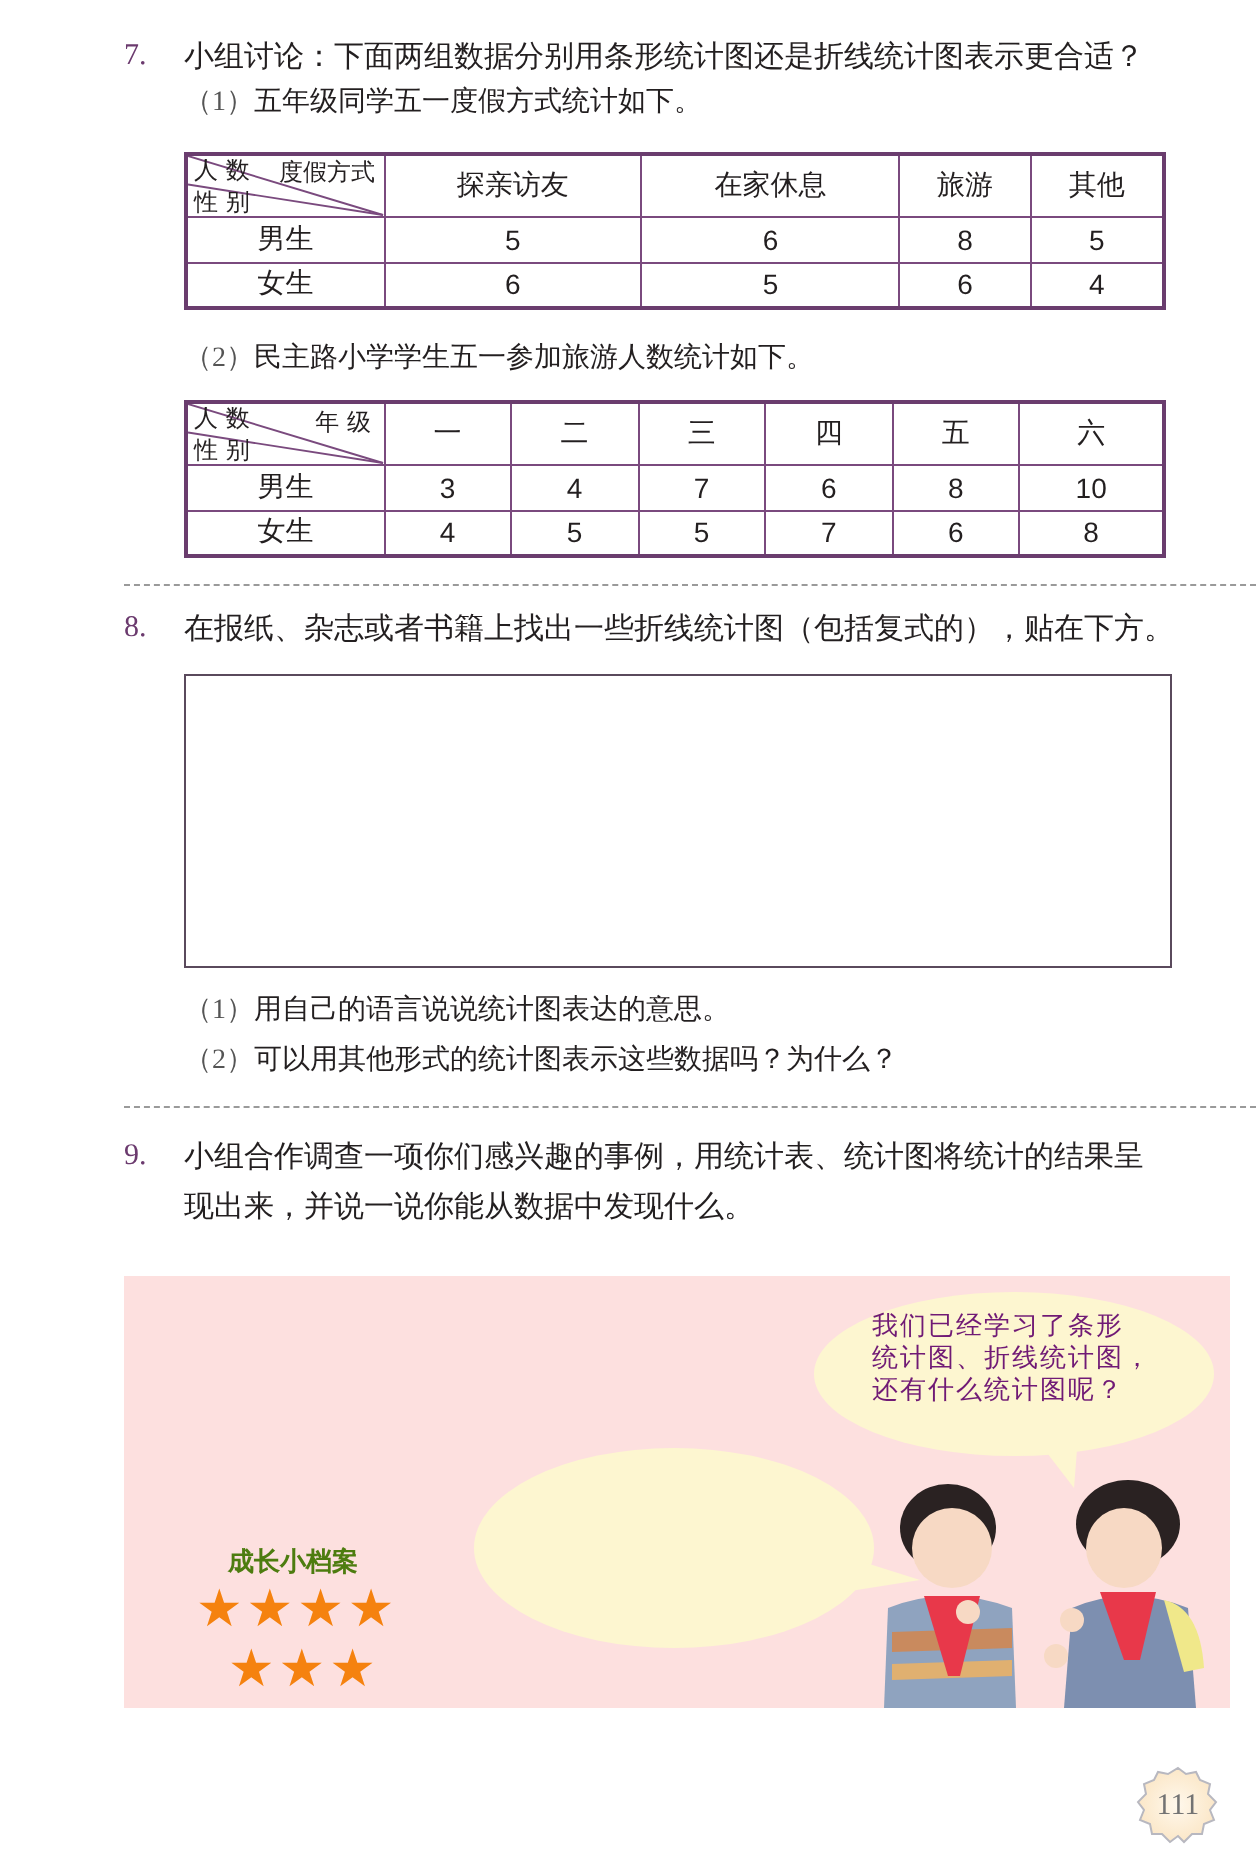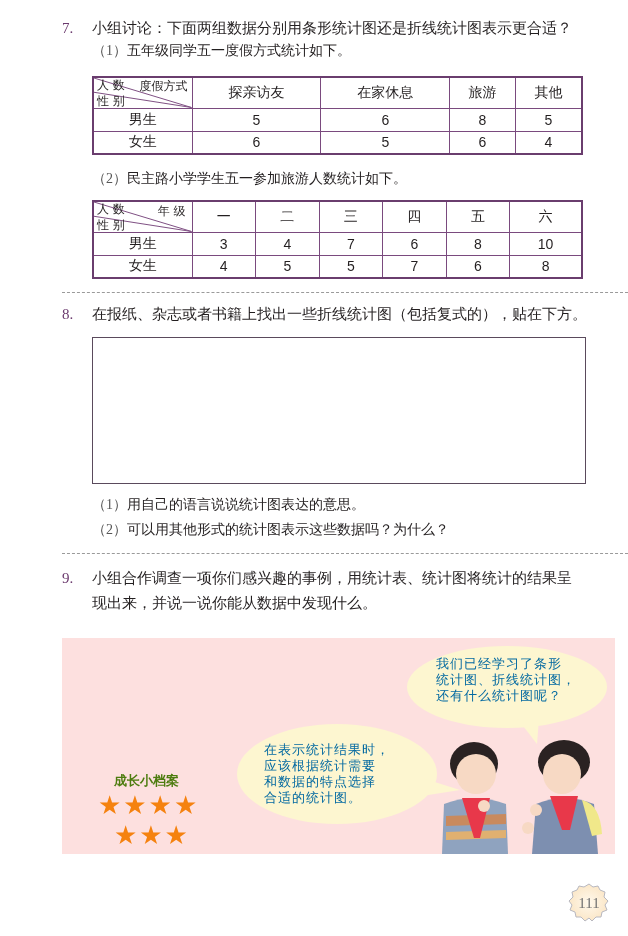--- a/index.html
+++ b/index.html
@@ -21,21 +21,21 @@
 
     .dash { position: absolute; left: 62px; width: 566px; height: 0; border-top: 1px dashed #9a9a9a; }
 
     .paste-box { position: absolute; left: 92px; top: 337px; width: 494px; height: 147px; border: 1.5px solid #5a4a5c; background: #fff; }
 
     .banner { position: absolute; left: 62px; top: 638px; width: 553px; height: 216px; background: #fde0df; overflow: hidden; }
     .banner-q { position: absolute; left: 16px; top: 16px; font-size: 15px; line-height: 22px; color: #6b2a6e; }
     .growth-title { position: absolute; left: 52px; top: 134px; font-family: "DejaVu Sans", sans-serif; font-weight: bold; font-size: 13px; color: #4d7c0f; }
     .stars { position: absolute; font-size: 26px; line-height: 26px; color: #f5820f; letter-spacing: 2px; }
     .bubble { position: absolute; background: #fdf6d0; border-radius: 50%; }
-    .bubble-text { position: absolute; font-size: 13px; line-height: 16px; color: #0369a1; letter-spacing: 1px; }
+    .bubble-text { position: absolute; font-size: 13px; line-height: 16px; color: #701a75; letter-spacing: 1px; }
 
     .page-num { position: absolute; left: 568px; top: 882px; width: 42px; height: 42px; }
     .page-num span { position: absolute; left: 0; top: 0; width: 42px; height: 42px; line-height: 42px; text-align: center; font-family: "Liberation Serif", serif; font-size: 15px; color: #737373; }
   </style>
 </head>
 <body>
 
 <div class="qnum" style="left:62px; top:20px;">7.</div>
 <div class="qtext" style="left:92px; top:16px;">小组讨论：下面两组数据分别用条形统计图还是折线统计图表示更合适？</div>
 <div class="sub" style="left:92px; top:42px;">
@@ -151,26 +151,20 @@
   <div class="bubble-text" style="left:374px; top:18px;">
     <div>我们已经学习了条形</div>
     <div>统计图、折线统计图，</div>
     <div>还有什么统计图呢？</div>
   </div>
 
   <div class="bubble" style="left:175px; top:86px; width:200px; height:100px;"></div>
   <svg style="position:absolute; left:360px; top:140px;" width="40" height="24">
     <polygon points="0,0 38,12 0,18" fill="#fdf6d0"></polygon>
   </svg>
-  <div class="bubble-text" style="left:202px; top:104px;">
-    <div>在表示统计结果时，</div>
-    <div>应该根据统计需要</div>
-    <div>和数据的特点选择</div>
-    <div>合适的统计图。</div>
-  </div>
 
   <svg style="position:absolute; left:360px; top:96px;" width="190" height="120" viewBox="0 0 190 120">
 
     <ellipse cx="52" cy="30" rx="24" ry="22" fill="#2a2222"></ellipse>
     <ellipse cx="54" cy="40" rx="20" ry="20" fill="#f7d9c4"></ellipse>
     <path d="M20 120 L22 70 Q52 58 84 70 L86 120 Z" fill="#8fa3bf"></path>
     <path d="M24 82 L84 80 L84 90 L24 92 Z" fill="#c98a5e"></path>
     <path d="M24 98 L84 96 L84 104 L24 106 Z" fill="#e0b070"></path>
     <polygon points="40,64 68,64 58,104 52,104" fill="#e8384a"></polygon>
     <circle cx="62" cy="72" r="6" fill="#f7d9c4"></circle>

